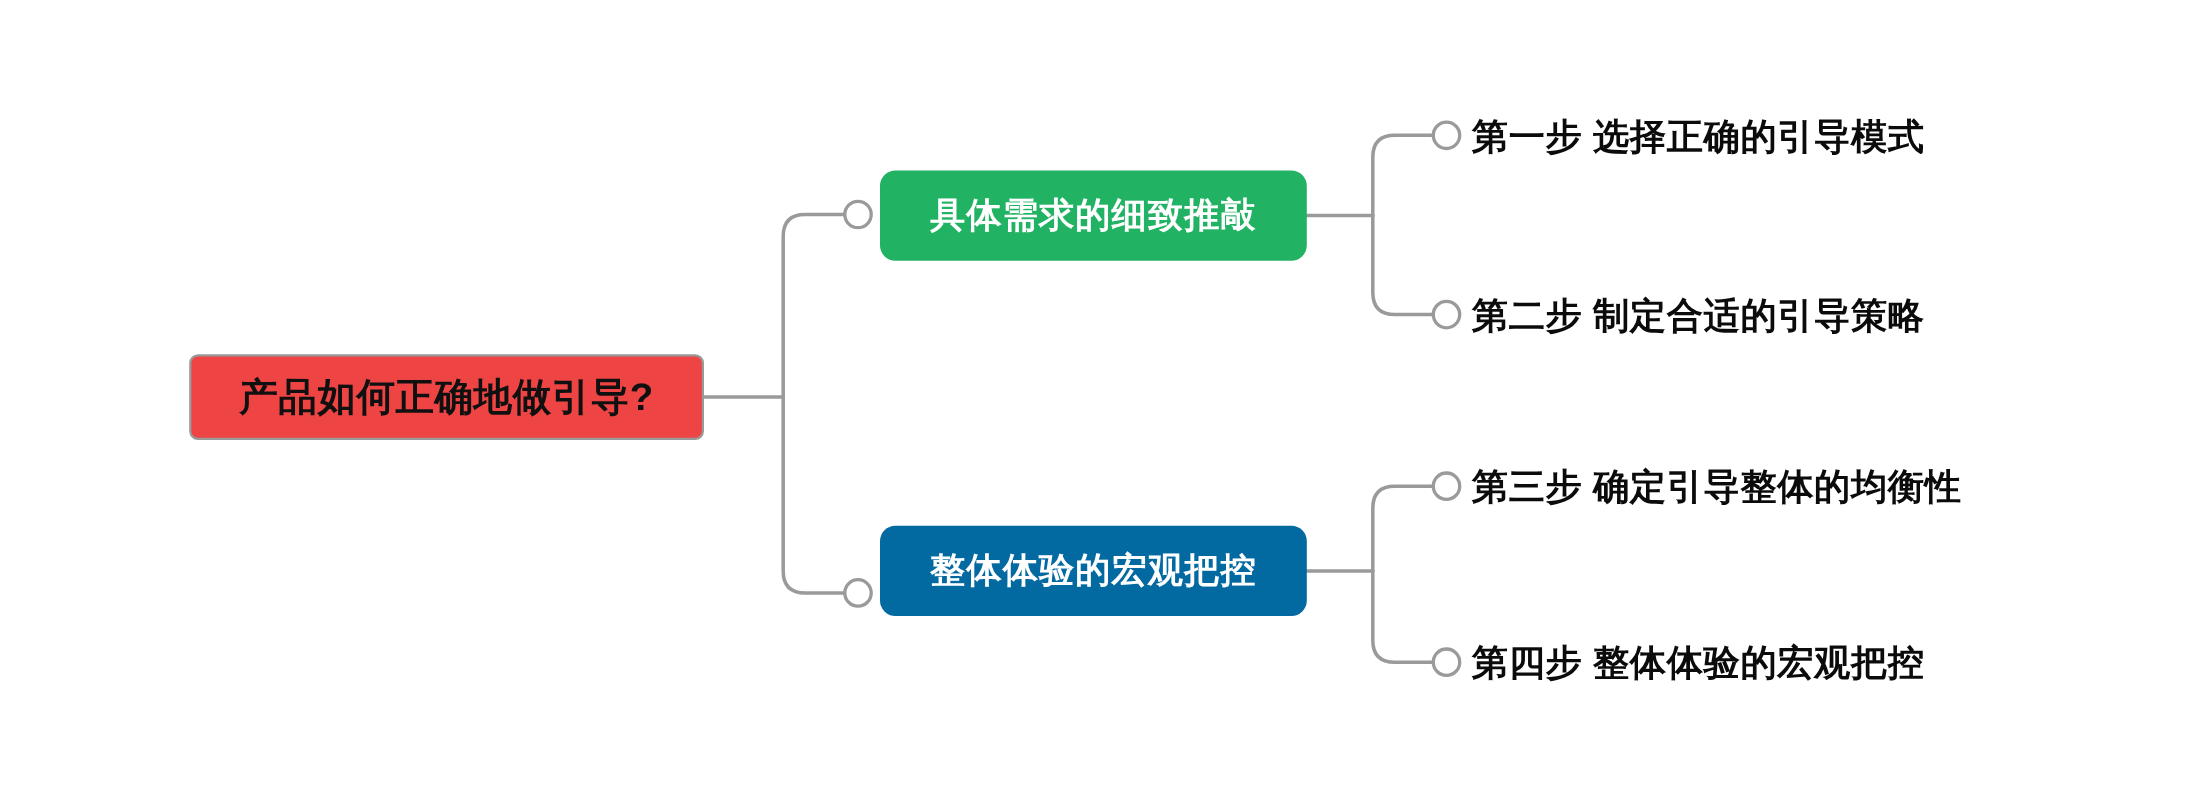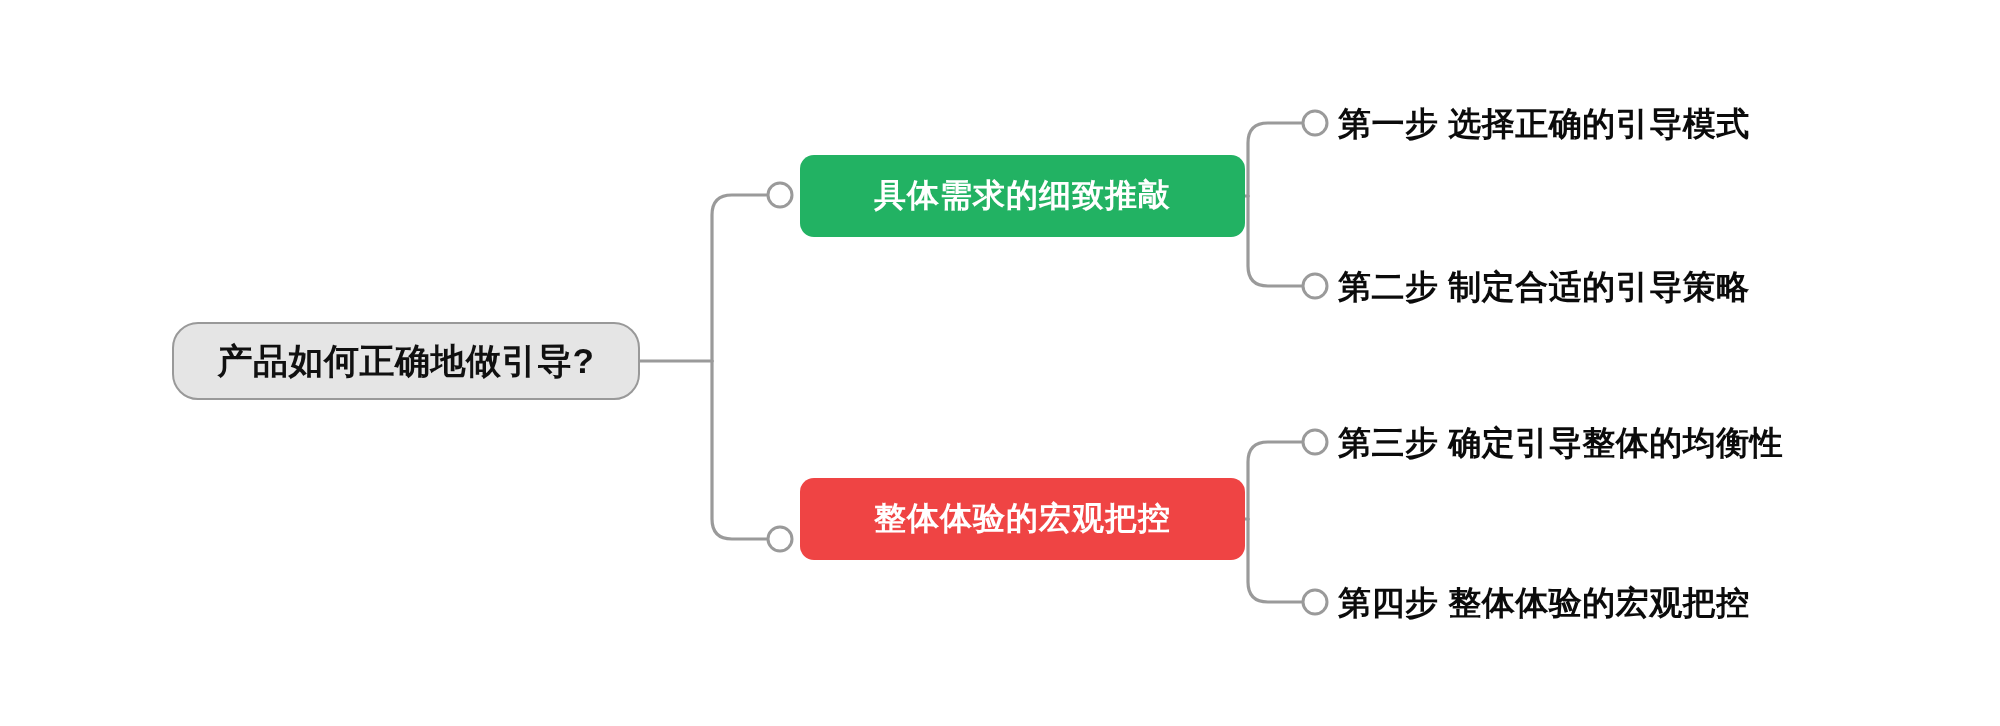--- a/index.html
+++ b/index.html
@@ -33,51 +33,51 @@
     align-items: center;
     justify-content: center;
     white-space: nowrap;
   }
   
   #root-node {
     left: 172px;
     top: 322px;
     width: 468px;
     height: 78px;
-    background: #e5e5e5;
+    background: #ef4444;
     border: 2px solid #999999;
-    border-radius: 26px;
+    border-radius: 8px;
   }
   #root-node .node-label {
     font-size: 35px;
     font-weight: 700;
     color: #101010;
     letter-spacing: 0.5px;
   }
   
   .branch-node {
-    width: 445px;
+    width: 388px;
     height: 82px;
     border-radius: 14px;
   }
   .branch-node .node-label {
     font-size: 32px;
     font-weight: 700;
     color: #ffffff;
     letter-spacing: 1px;
   }
   #branch-node-0 {
     left: 800px;
     top: 155px;
     background: #22b263;
   }
   #branch-node-1 {
     left: 800px;
     top: 478px;
-    background: #ef4444;
+    background: #0369a1;
   }
   
   .leaf-node {
     position: absolute;
     display: flex;
     align-items: center;
     white-space: nowrap;
     height: 50px;
   }
   .leaf-node .leaf-label {

